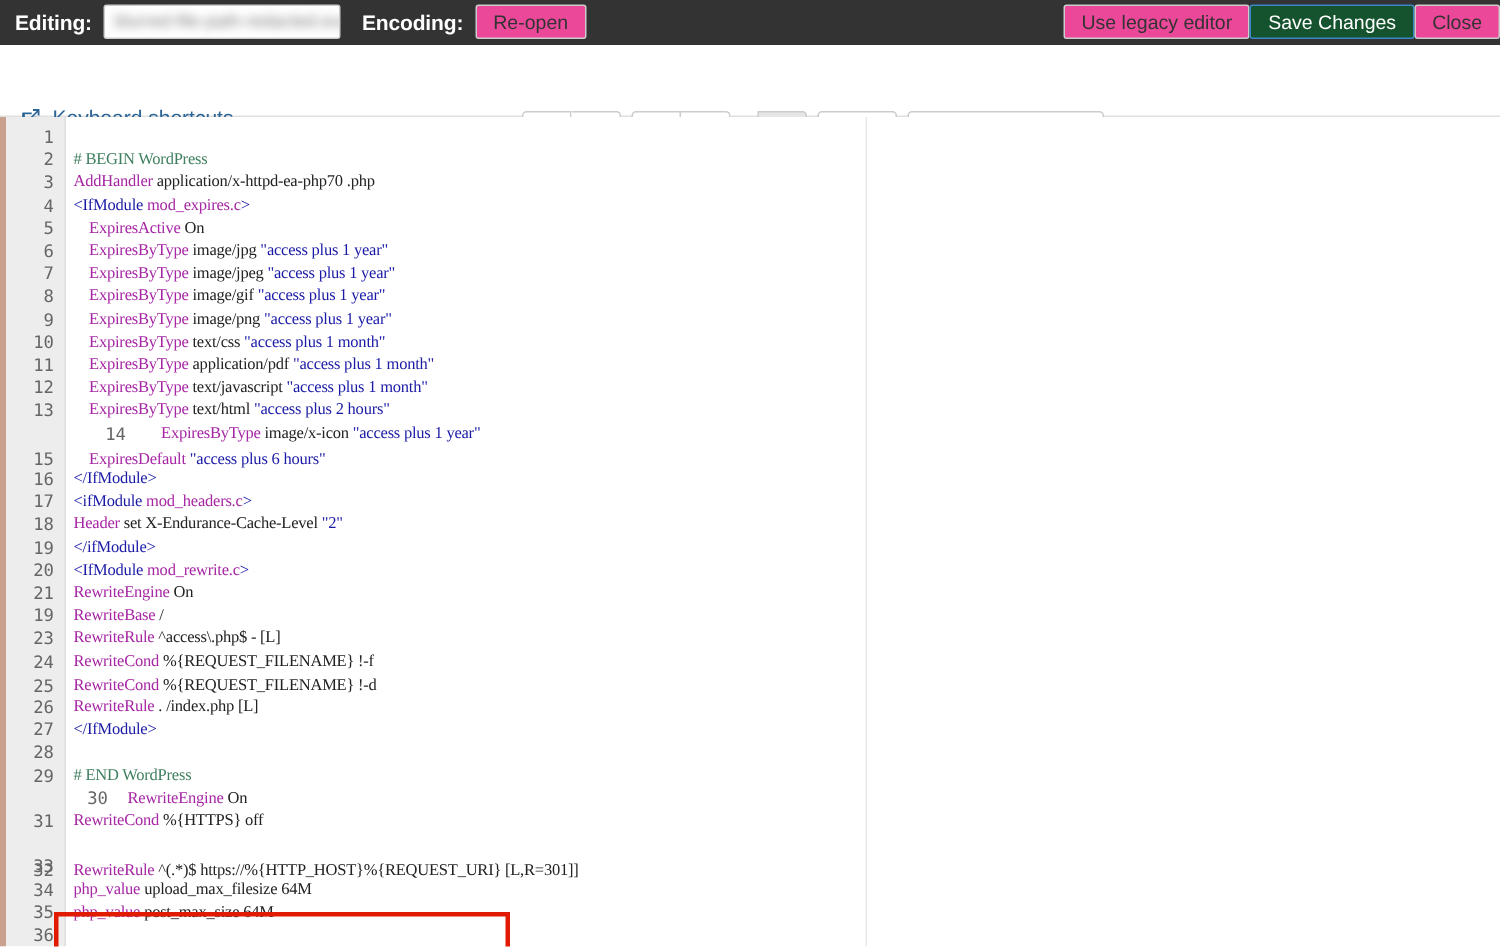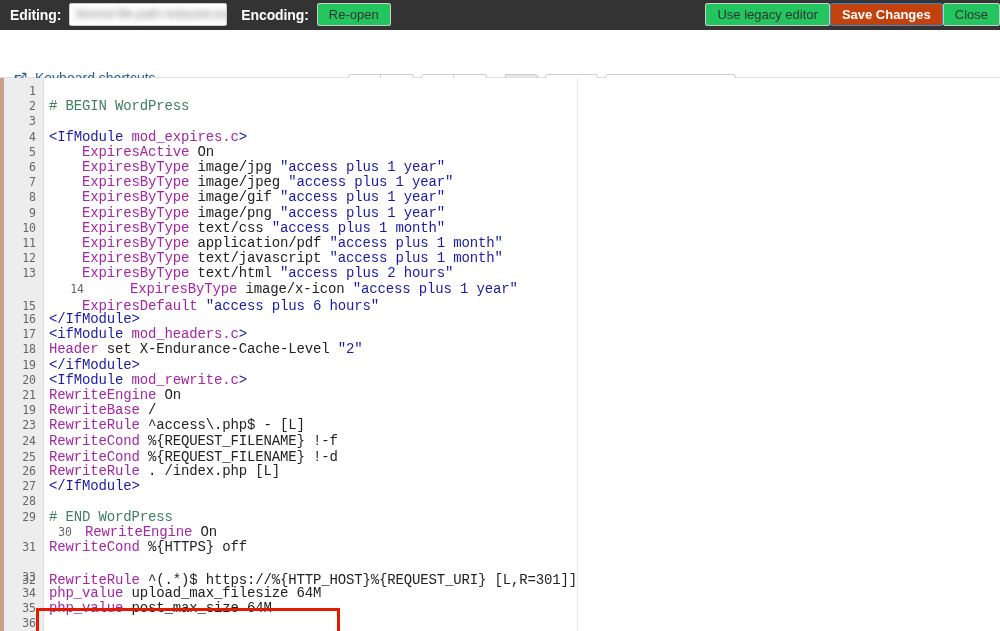--- a/index.html
+++ b/index.html
@@ -65,38 +65,38 @@
     position: relative;
   }
   .select-box .caret {
     font-size: 8px;
     color: #444;
     margin-left: 10px;
     transform: scaleX(1.3);
   }
   #encoding-select { width: 196px; }
   .tb-btn {
-    background: #22c55e;
+    background: #ec4899;
     border: 1px solid #cccccc;
     border-radius: 2px;
     margin: 3px 0 4px 0;
     font-size: 13px;
     color: #333333;
     display: flex;
     align-items: center;
     justify-content: center;
     padding: 0 11px;
     cursor: pointer;
     white-space: nowrap;
   }
   .tb-btn.primary {
-    background: #c2410c;
+    background: #14532d;
     border-color: #3a87c8;
     color: #ffffff;
-    font-weight: bold;
+    font-weight: normal;
   }
   .tb-spacer { flex: 1; }
 
   
   .toolbar2 {
     position: absolute;
     left: 0; top: 30px;
     width: 1000px; height: 48px;
     background: #ffffff;
     border-bottom: 1px solid #e0e0e0;
@@ -191,22 +191,22 @@
     position: absolute;
     left: 0; width: 36px;
     text-align: right;
     font-family: "DejaVu Sans Mono", monospace;
     font-size: 11.5px;
     color: #666666;
   }
   .line .code {
     position: absolute;
     left: 49px;
-    font-family: Liberation Mono, monospace;
-    font-size: 14px;
+    font-family: Liberation Serif, serif;
+    font-size: 11px;
     color: #222222;
     white-space: pre;
     letter-spacing: -0.15px;
   }
   
   .c-comment { color: #3f7f5f; }
   .c-tag     { color: #1a1aa6; }
   .c-attr    { color: #a626a4; }
   .c-string  { color: #1a1aa6; }
   .c-plain   { color: #222222; }
@@ -308,20 +308,21 @@
       <div class="line" style="top: 6px;">
         <span class="num">1</span>
         <span class="code"></span>
       </div>
       <div class="line" style="top: 21.2px;">
         <span class="num">2</span>
         <span class="code"><span class="c-comment"># BEGIN WordPress</span></span>
       </div>
       <div class="line" style="top: 36.4px;">
         <span class="num">3</span>
+        <span class="code"><span class="c-attr">AddHandler</span><span class="c-plain"> application/x-httpd-ea-php70 .php</span></span>
       </div>
       <div class="line" style="top: 51.6px;">
         <span class="num">4</span>
         <span class="code"><span class="c-tag">&lt;IfModule </span><span class="c-attr">mod_expires.c</span><span class="c-tag">&gt;</span></span>
       </div>
       <div class="line" style="top: 66.8px;">
         <span class="num">5</span>
         <span class="code"><span class="c-plain">    </span><span class="c-attr">ExpiresActive</span><span class="c-plain"> On</span></span>
       </div>
       <div class="line" style="top: 82px;">

